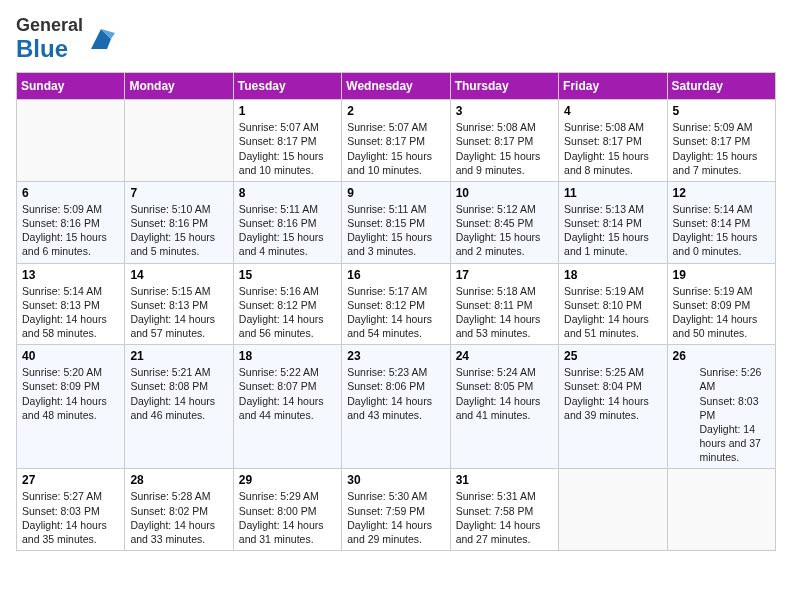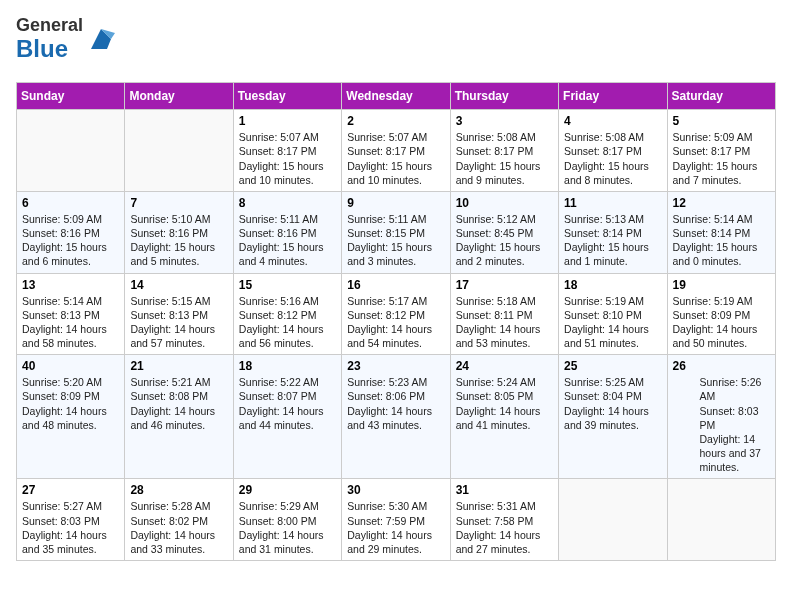--- a/index.html
+++ b/index.html
@@ -7,21 +7,21 @@
       font-family: Arial, sans-serif;
       background: #fff;
       width: 792px;
       min-height: 612px;
       padding: 16px;
     }
     .header {
       display: flex;
       justify-content: space-between;
       align-items: center;
-      margin-bottom: 20px;
+      margin-bottom: 10px;
     }
     .logo {
       display: flex;
       align-items: center;
     }
     .logo-text {
       display: flex;
       flex-direction: column;
       line-height: 1.1;
     }

